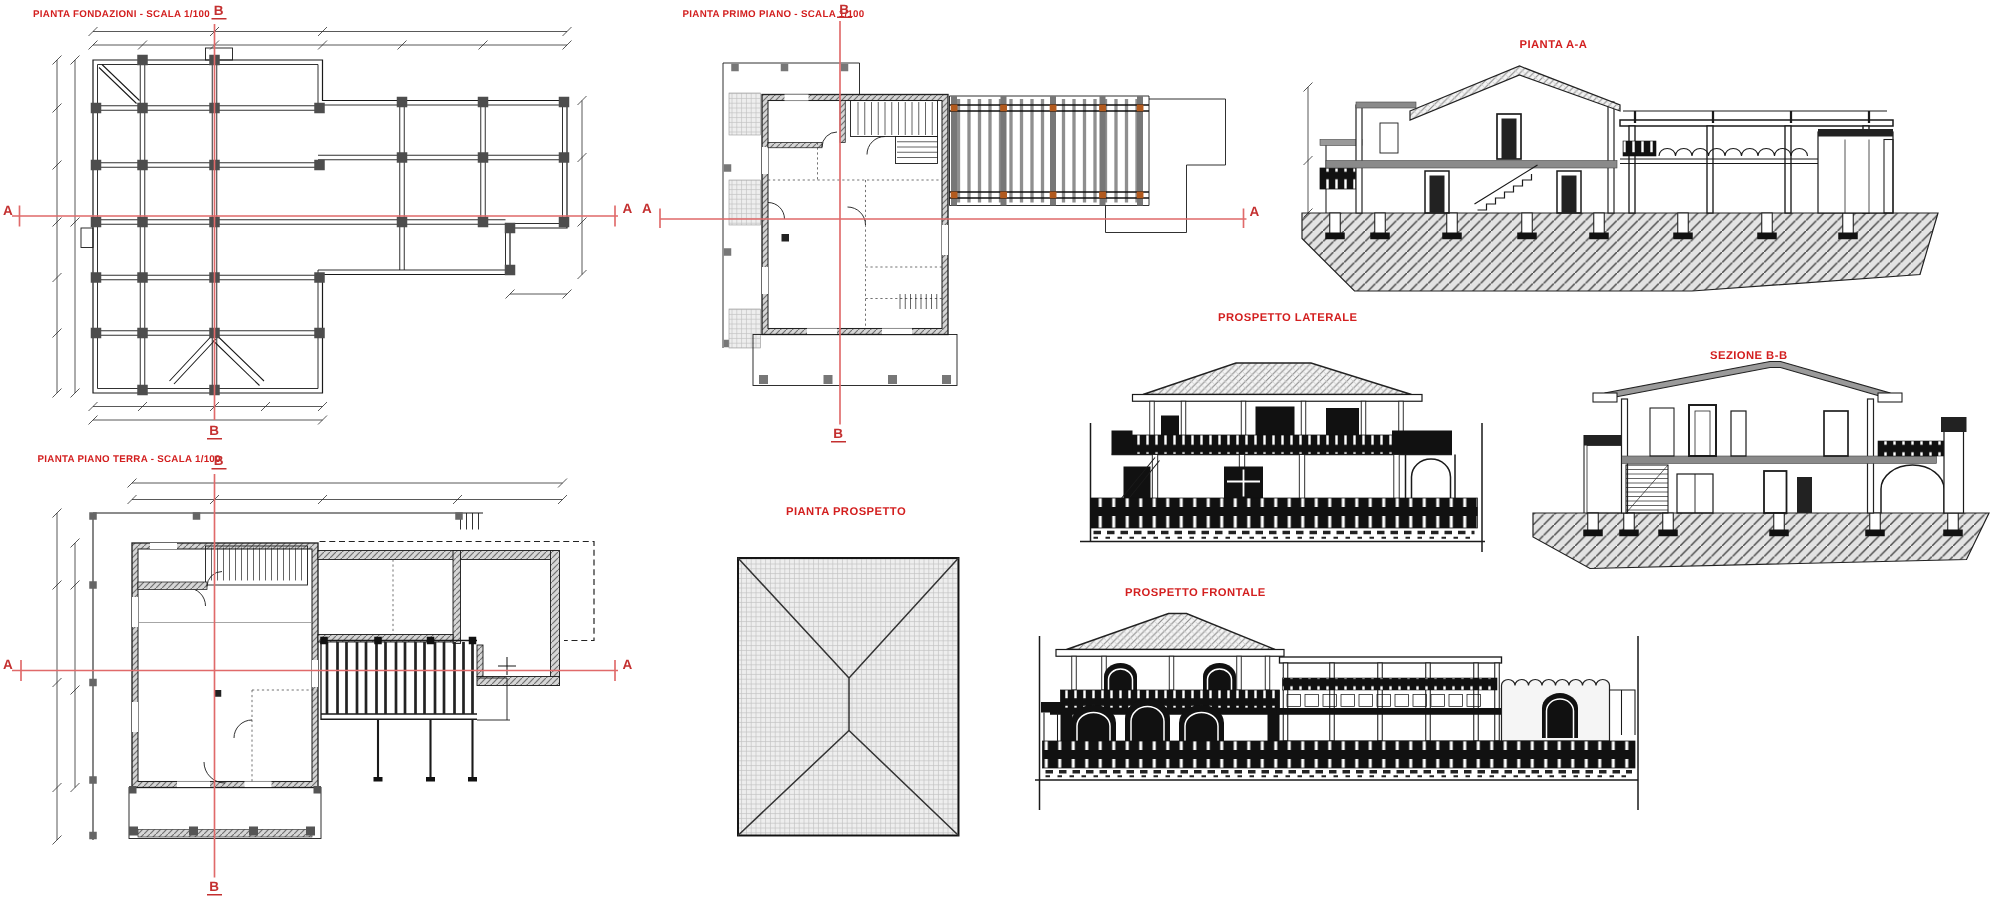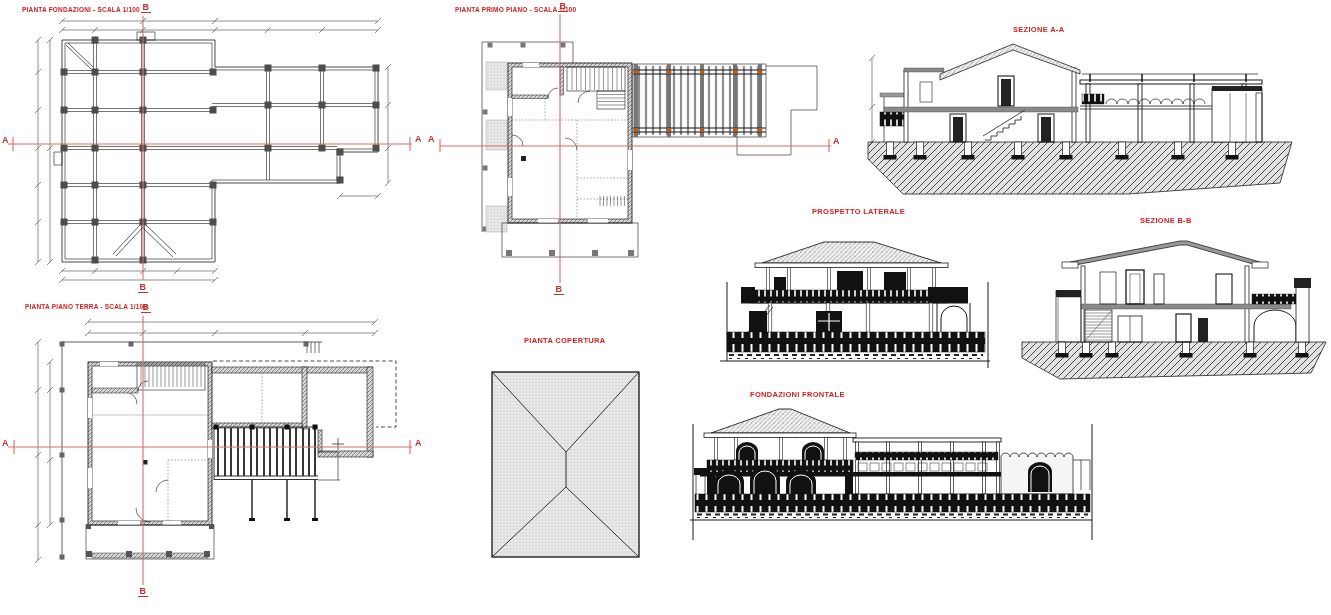--- a/index.html
+++ b/index.html
@@ -468,26 +468,26 @@
   <path d="M143,16 V280"></path>
   <path d="M440,146 H831 M440,139 V152 M829,139 V152"></path>
   <path d="M560,14 V283"></path>
   <path d="M8,447 H412 M14,440 V454 M410,440 V454"></path>
   <path d="M143,316 V585"></path>
 </g>
 </svg>
 
 <div class="lbl" style="left:22px;top:6px">PIANTA FONDAZIONI - SCALA 1/100</div>
 <div class="lbl" style="left:455px;top:6px">PIANTA PRIMO PIANO - SCALA 1/100</div>
-<div class="lbl big" style="left:1013px;top:25px">SEZIONE A-A</div>
+<div class="lbl big" style="left:1013px;top:25px">PIANTA A-A</div>
 <div class="lbl big" style="left:812px;top:207px">PROSPETTO LATERALE</div>
-<div class="lbl big" style="left:1140px;top:216px">SEZIONE B-B</div>
+<div class="lbl big" style="left:1140px;top:232px">SEZIONE B-B</div>
 <div class="lbl" style="left:25px;top:303px">PIANTA PIANO TERRA - SCALA 1/100</div>
-<div class="lbl big" style="left:524px;top:336px">PIANTA COPERTURA</div>
-<div class="lbl big" style="left:750px;top:390px">FONDAZIONI FRONTALE</div>
+<div class="lbl big" style="left:524px;top:336px">PIANTA PROSPETTO</div>
+<div class="lbl big" style="left:750px;top:390px">PROSPETTO FRONTALE</div>
 
 <span class="mk" style="left:2px;top:136px">A</span>
 <span class="mk" style="left:415px;top:135px">A</span>
 <span class="mk" style="left:428px;top:135px">A</span>
 <span class="mk" style="left:833px;top:137px">A</span>
 <span class="mk" style="left:2px;top:439px">A</span>
 <span class="mk" style="left:415px;top:439px">A</span>
 <span class="mk ul" style="left:141px;top:3px">B</span>
 <span class="mk ul" style="left:138px;top:283px">B</span>
 <span class="mk ul" style="left:558px;top:2px">B</span>

